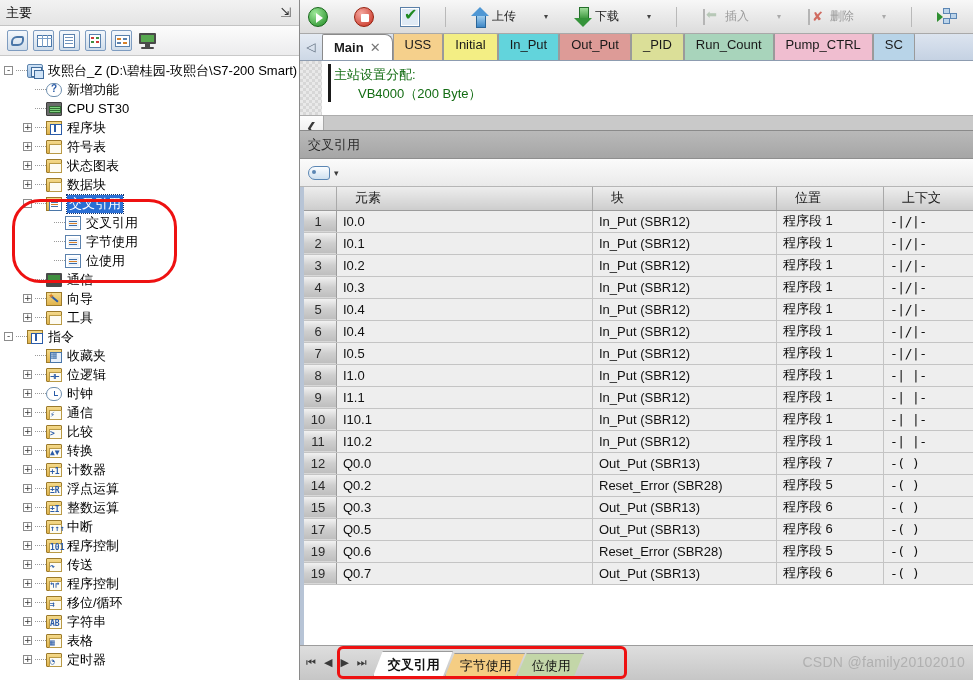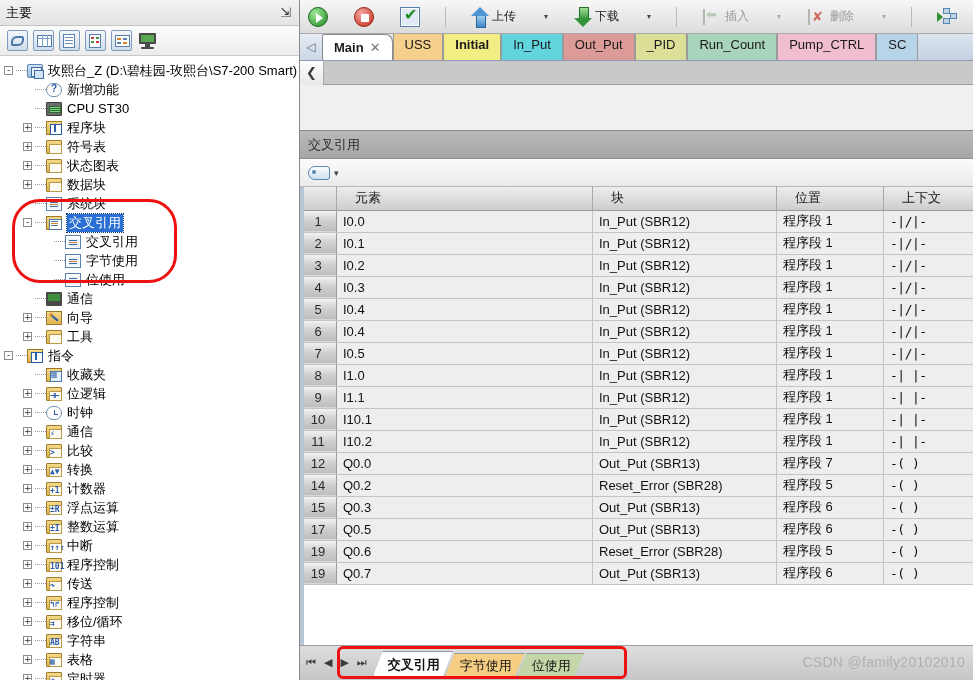--- a/index.html
+++ b/index.html
@@ -417,26 +417,20 @@
           <span class="ficon fi-folder"></span>
           <span class="lbl">状态图表</span>
         </div>
         <div class="tnode" style="padding-left: 19px;">
           <span class="twist">+</span>
           <span class="dots"></span>
           <span class="ficon fi-folder"></span>
           <span class="lbl">数据块</span>
         </div>
         <div class="tnode" style="padding-left: 19px;">
-          <span class="twist none"></span>
-          <span class="dots"></span>
-          <span class="ficon fi-page"></span>
-          <span class="lbl">系统块</span>
-        </div>
-        <div class="tnode" style="padding-left: 19px;">
           <span class="twist">-</span>
           <span class="dots"></span>
           <span class="ficon fi-xref"></span>
           <span class="lbl sel">交叉引用</span>
         </div>
         <div class="tnode" style="padding-left: 38px;">
           <span class="twist none"></span>
           <span class="dots"></span>
           <span class="ficon fi-page"></span>
           <span class="lbl">交叉引用</span>
@@ -694,21 +688,21 @@
 
     <div class="tabstrip" id="tabstrip">
       <div class="tab-scroll">◁</div>
     <div class="tab active" style="background: rgb(255, 255, 255);">
           <span>Main</span>
           <span class="close">✕</span>
         </div>
         <div class="tab" style="background: rgb(245, 208, 140);">
           <span>USS</span>
         </div>
-        <div class="tab" style="background: rgb(243, 238, 132); font-weight: bold;">
+        <div class="tab" style="background: rgb(243, 238, 132);">
           <span>Initial</span>
         </div>
         <div class="tab" style="background: rgb(98, 212, 220);">
           <span>In_Put</span>
         </div>
         <div class="tab" style="background: rgb(221, 155, 151);">
           <span>Out_Put</span>
         </div>
         <div class="tab" style="background: rgb(219, 223, 152);">
           <span>_PID</span>
@@ -717,20 +711,28 @@
           <span>Run_Count</span>
         </div>
         <div class="tab" style="background: rgb(240, 190, 208);">
           <span>Pump_CTRL</span>
         </div>
         <div class="tab" style="background: rgb(184, 212, 232);">
           <span>SC</span>
         </div>
       </div>
 
+    <div class="editor">
+      <div class="ed-gutter"></div>
+      <div class="ed-body">
+        <div class="ed-bar"></div>
+        <div class="ed-line">主站设置分配:</div>
+        <div class="ed-line ind">VB4000（200 Byte）</div>
+      </div>
+    </div>
     <div class="ed-strip">
       <div class="ed-strip-btn">❮</div>
     </div>
 
     <div class="xref">
       <div class="xref-title">交叉引用</div>
       <div class="xref-tb">
         <span class="tag-ico"></span>
         <span class="xref-caret">▾</span>
       </div>

